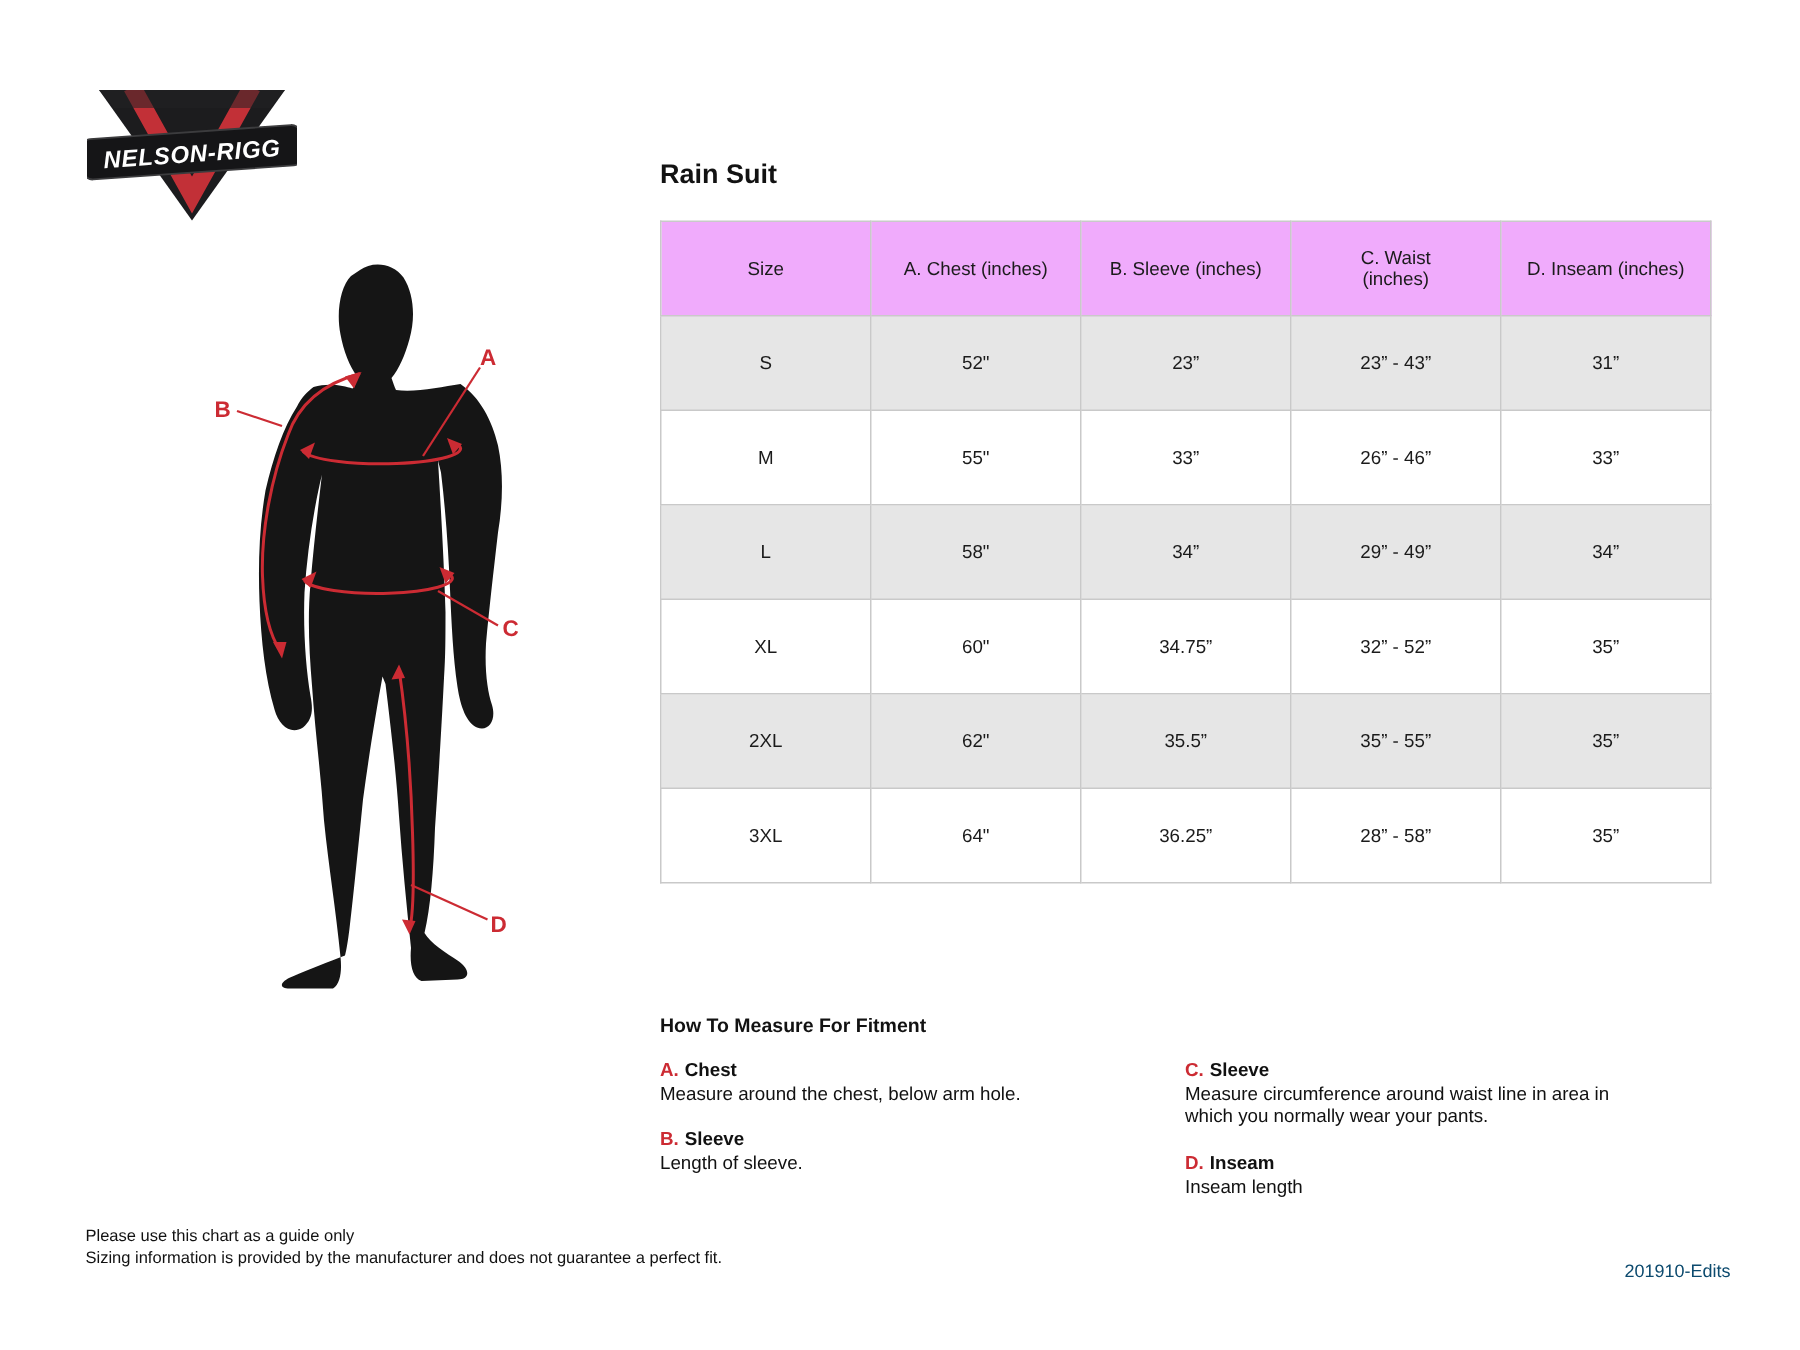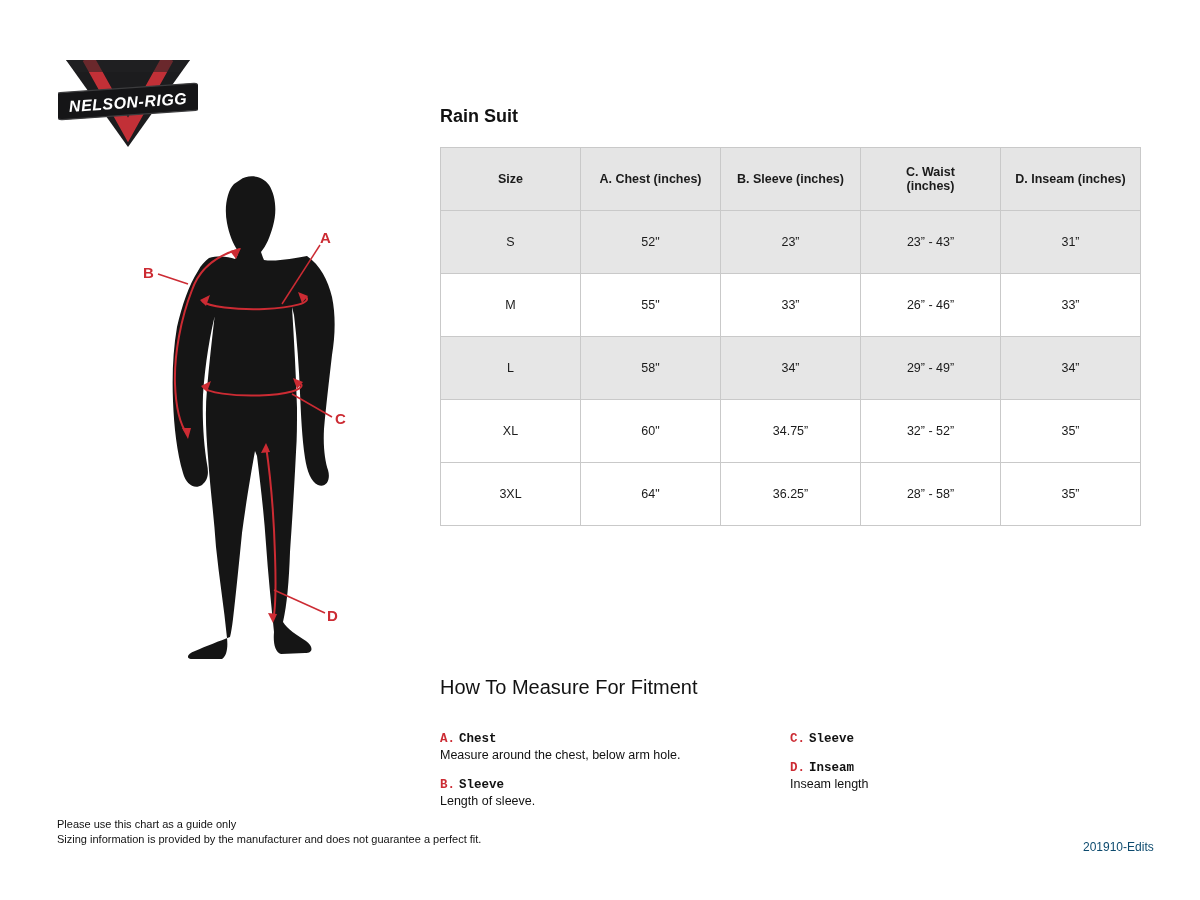--- a/index.html
+++ b/index.html
@@ -12,29 +12,29 @@
   .figure { position:absolute; left:130px; top:160px; }
   .page-title { position:absolute; left:440px; top:106px; font-size:18px; font-weight:bold; color:#121212;text-align:center; }
 
   table.size-table {
     position:absolute; left:440px; top:147px; border-collapse:collapse; table-layout:fixed;
   }
   .size-table th, .size-table td {
     width:140px; height:63px; border:1px solid #c9c9c9; text-align:center;
     vertical-align:middle; font-size:12.5px; color:#1b1b1b; padding:0 6px; background:#ffffff;
   }
-  .size-table thead th { background:#e5e5e5; font-weight:bold; white-space:pre-line; }
+  .size-table thead th { background:#f0abfc; font-weight:normal; white-space:pre-line; }
   .size-table tr.shaded td { background:#e6e6e6; }
 
   .measure { position:absolute; left:440px; top:676px; width:710px; }
-  .measure-heading { font-size:20px; font-weight:normal; color:#121212; margin-bottom:33px; }
+  .measure-heading { font-size:13px; font-weight:bold; color:#121212; margin-bottom:15px; }
   .measure-cols { display:flex; }
   .m-col { width:350px; flex:0 0 350px; }
   .m-item { margin-bottom:15px; }
-  .m-label { font-size:12.5px; font-weight:bold; color:#111; margin-bottom:2px;font-family:Liberation Mono, monospace; }
+  .m-label { font-size:12.5px; font-weight:bold; color:#111; margin-bottom:2px; }
   .m-letter { color:#cc2b33; margin-right:4px; }
   .m-desc { font-size:12.5px; color:#111; line-height:1.22; max-width:300px; }
 
   .disclaimer { position:absolute; left:57px; top:817px; font-size:11px; line-height:1.35; color:#111; }
   .doc-code { position:absolute; left:1083px; top:840px; font-size:12px; color:#0c4a6e; }
 </style>
 </head>
 <body>
 
 <div class="canvas">
@@ -144,20 +144,27 @@
           <td>29” - 49”</td>
           <td>34”</td>
         </tr>
         <tr>
           <td>XL</td>
           <td>60"</td>
           <td>34.75”</td>
           <td>32” - 52”</td>
           <td>35”</td>
         </tr>
+        <tr class="shaded">
+          <td>2XL</td>
+          <td>62"</td>
+          <td>35.5”</td>
+          <td>35” - 55”</td>
+          <td>35”</td>
+        </tr>
         <tr>
           <td>3XL</td>
           <td>64"</td>
           <td>36.25”</td>
           <td>28” - 58”</td>
           <td>35”</td>
         </tr>
       </tbody>
   </table>
 
@@ -176,20 +183,21 @@
             <span class="m-letter">B.</span><span>Sleeve</span>
           </div>
           <div class="m-desc">Length of sleeve.</div>
         </div>
       </div>
       <div class="m-col">
         <div class="m-item">
           <div class="m-label">
             <span class="m-letter">C.</span><span>Sleeve</span>
           </div>
+          <div class="m-desc">Measure circumference around waist line in area in which you normally wear your pants.</div>
         </div>
         <div class="m-item">
           <div class="m-label">
             <span class="m-letter">D.</span><span>Inseam</span>
           </div>
           <div class="m-desc">Inseam length</div>
         </div>
       </div>
     </div>
   </div>

